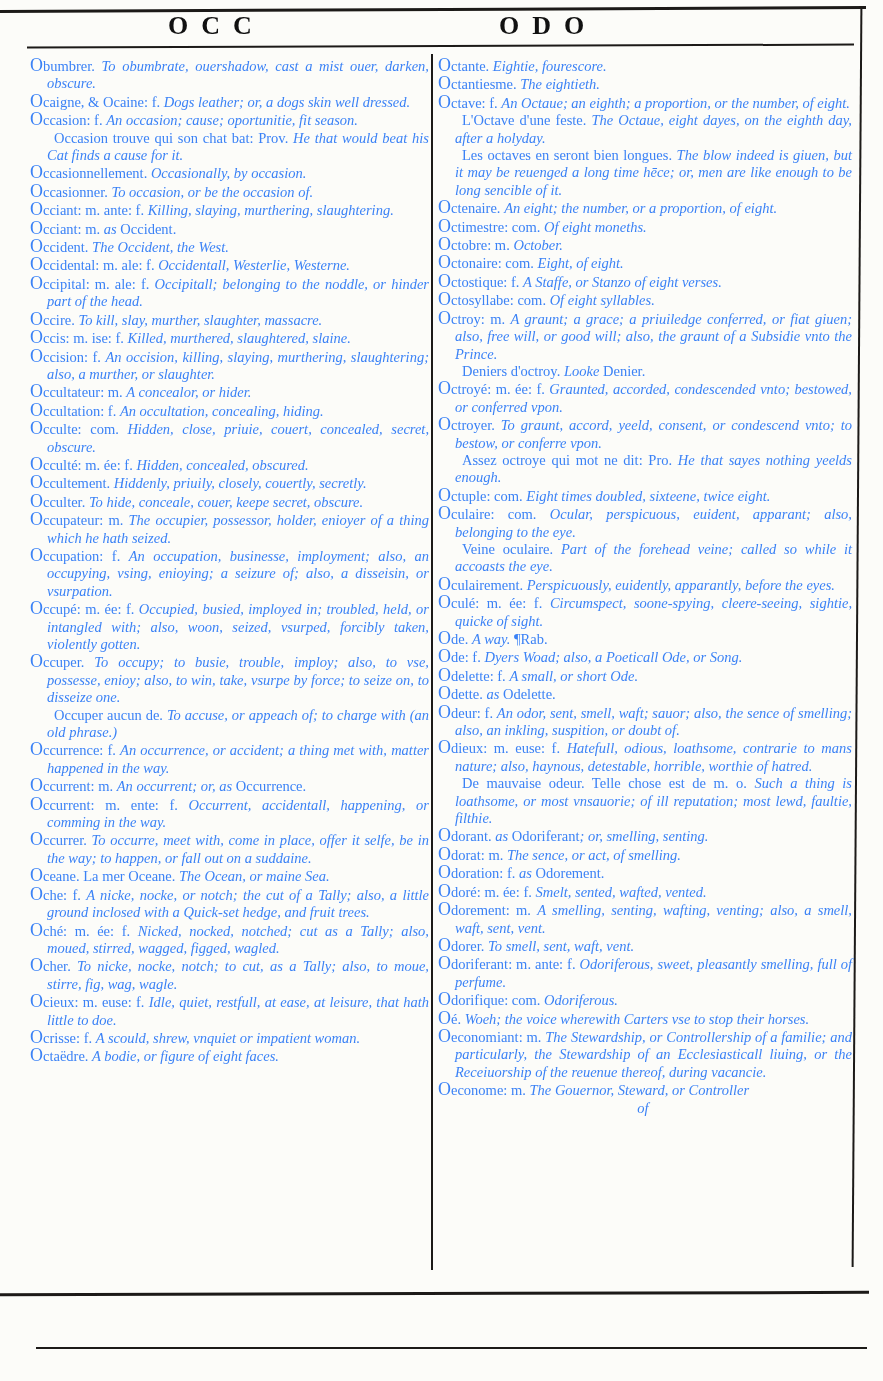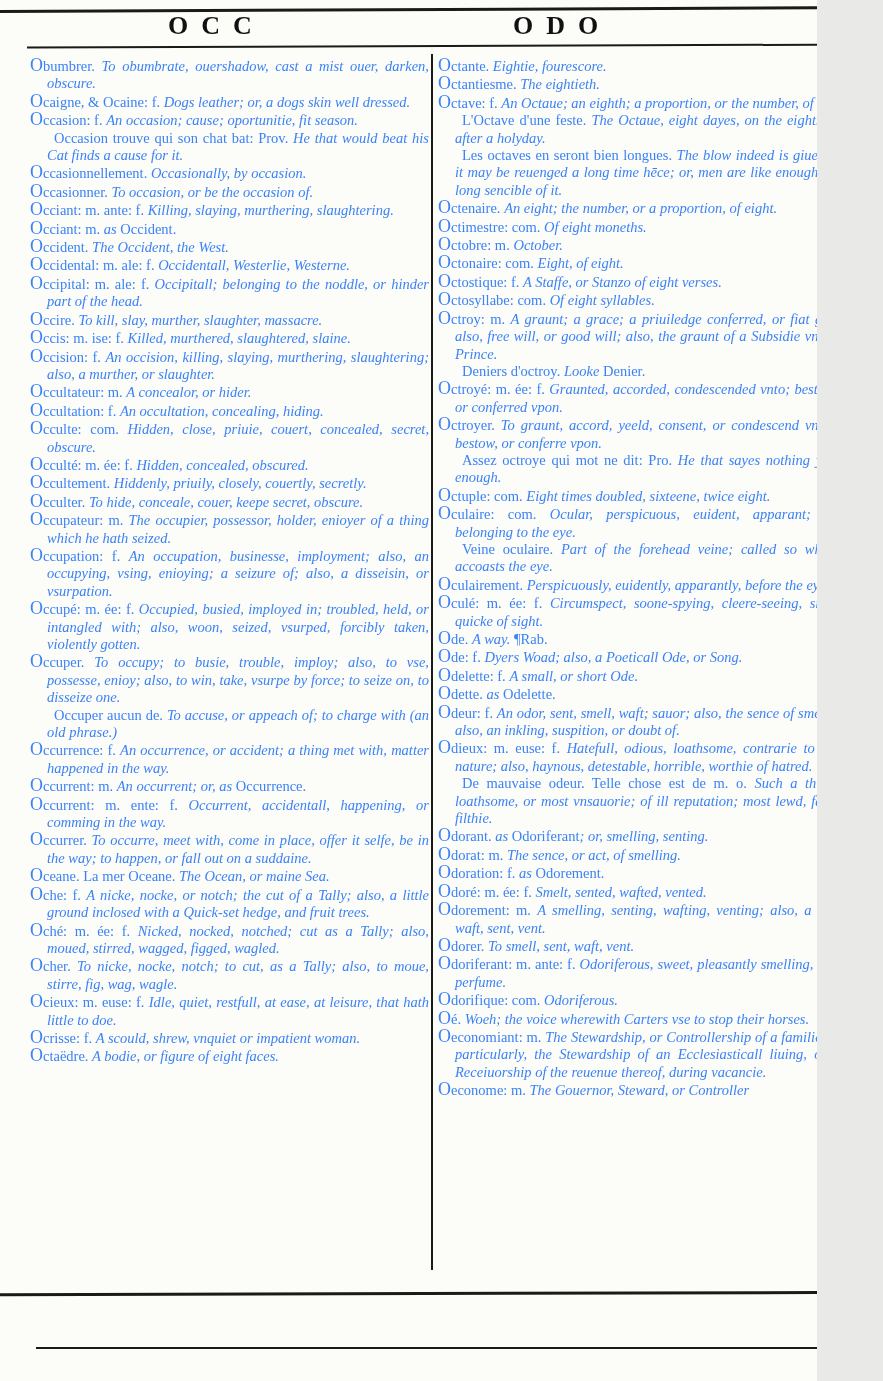--- a/index.html
+++ b/index.html
@@ -1,45 +1,45 @@
 <!DOCTYPE html>
 <html><head>
 <meta charset="utf-8">
 <style>
   html,body{margin:0;padding:0;background:#e9e9e7;}
   .page{
-    position:relative;width:817px;height:1381px;overflow:hidden;
+    position:relative;width:883px;height:1381px;overflow:hidden;
     background:#fcfcf9;color:#17130e;
     font-family:"Liberation Serif","DejaVu Serif",serif;
   }
   .rule{position:absolute;background:#1c1a18;}
   .rule-top{left:0;top:8px;width:866px;height:3px;transform:rotate(-0.25deg);}
   .rule-header{left:27px;top:45px;width:827px;height:2px;transform:rotate(-0.2deg);}
   .divider-v{left:431px;top:54px;width:2px;height:1216px;}
   .border-right{left:856px;top:9px;width:2px;height:1258px;transform:rotate(0.4deg);}
   .rule-bottom1{left:0;top:1292px;width:869px;height:3px;transform:rotate(-0.15deg);}
   .rule-bottom2{left:36px;top:1347px;width:831px;height:2px;}
   .header{
     position:absolute;top:11px;font-size:26px;letter-spacing:13px;
     font-weight:bold;color:#111;
   }
   .header-left{left:168px;}
-  .header-right{left:513px;}
+  .header-right{left:499px;}
   .col{
     position:absolute;top:57px;font-size:14.5px;line-height:17.4px;
     text-align:justify;color:#3b82f6;
   }
   #col-left{left:30px;width:399px;}
   #col-right{left:438px;width:414px;}
   .entry{padding-left:17px;text-indent:-17px;}
   .entry.sub{text-indent:7px;}
   .entry.main::first-letter{font-size:1.24em;}
   .entry .r{font-style:normal;}
   .entry .i{font-style:italic;}
-  .catchword{text-align:right;padding-right:4px;}
+  .catchword{text-align:center;font-style:italic;padding-right:4px;}
 </style>
 </head>
 <body>
 
 <div class="page">
 
   <div class="rule rule-top"></div>
   <span class="header header-left">OCC</span>
   <span class="header header-right">ODO</span>
   <div class="rule rule-header"></div>

